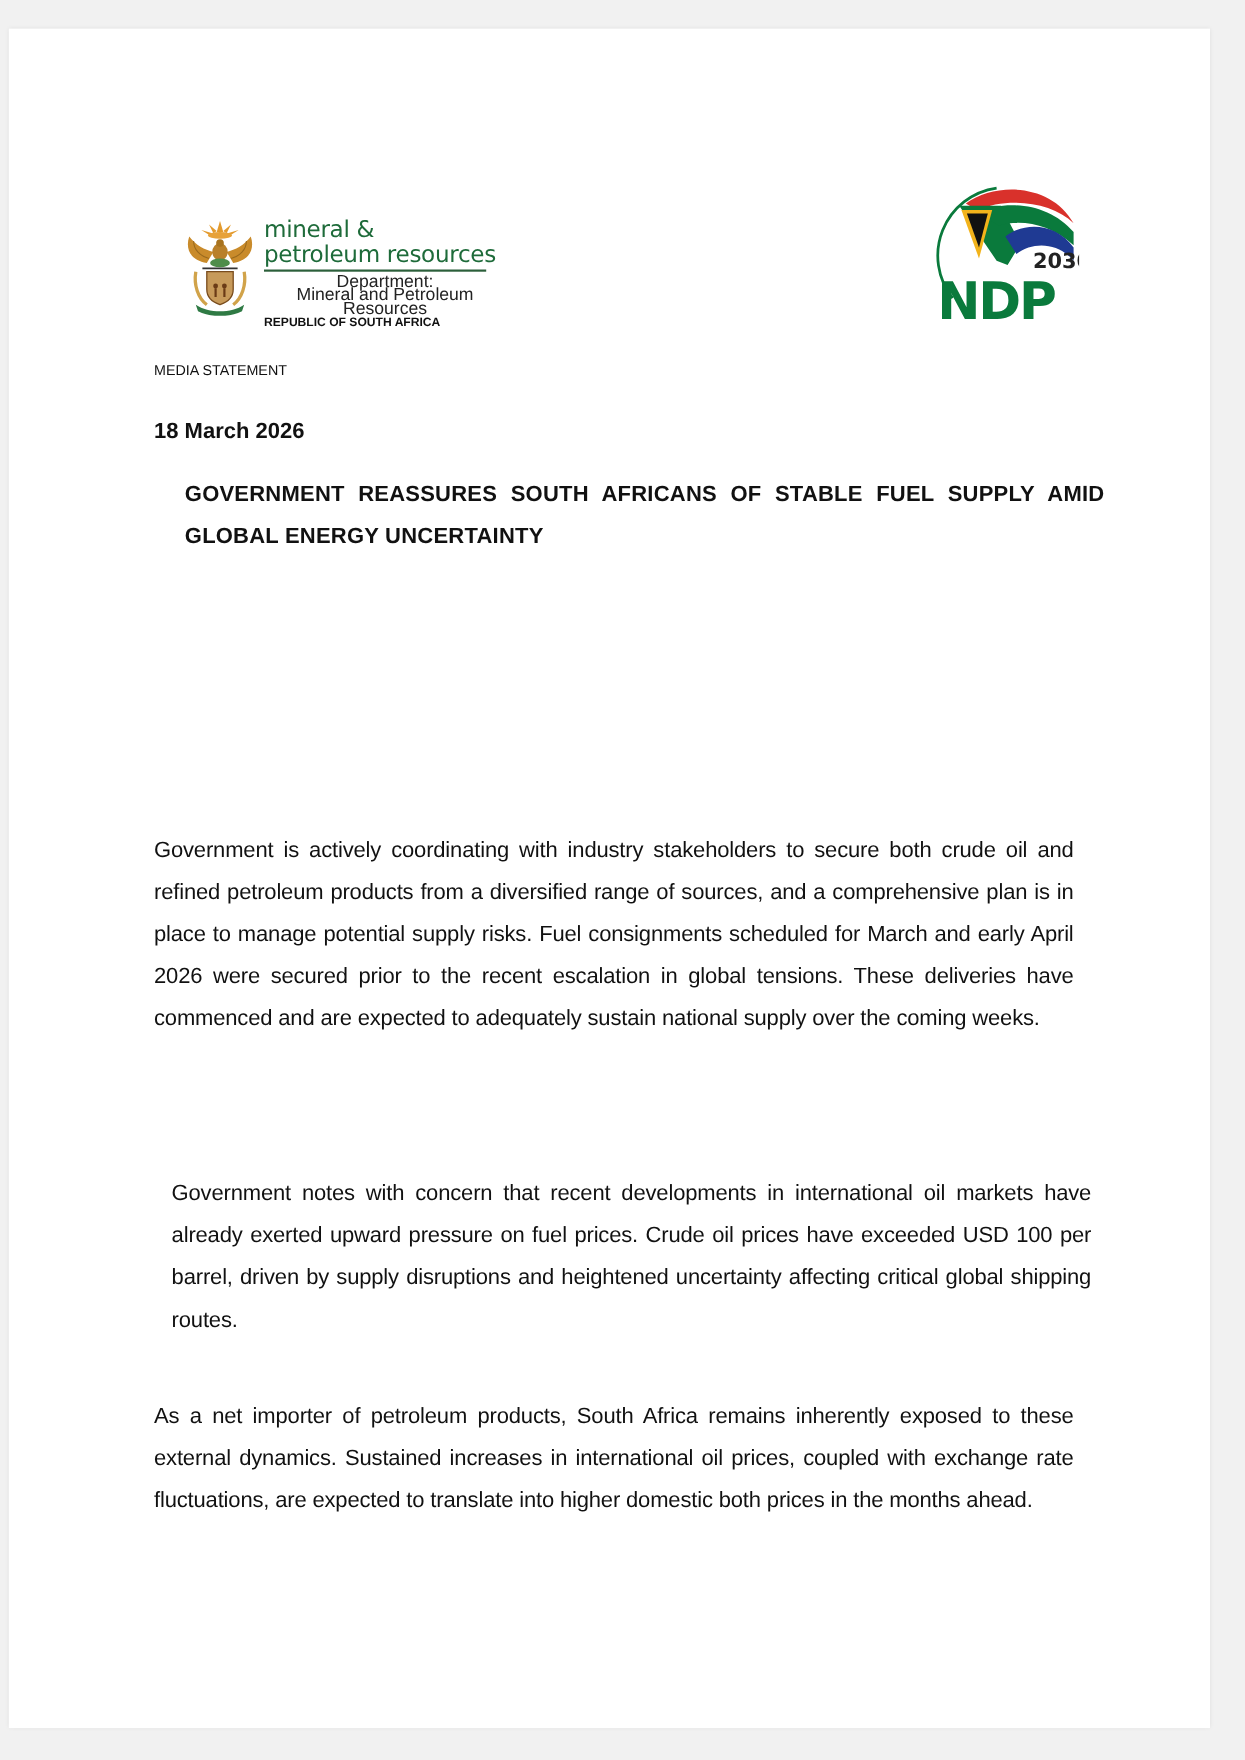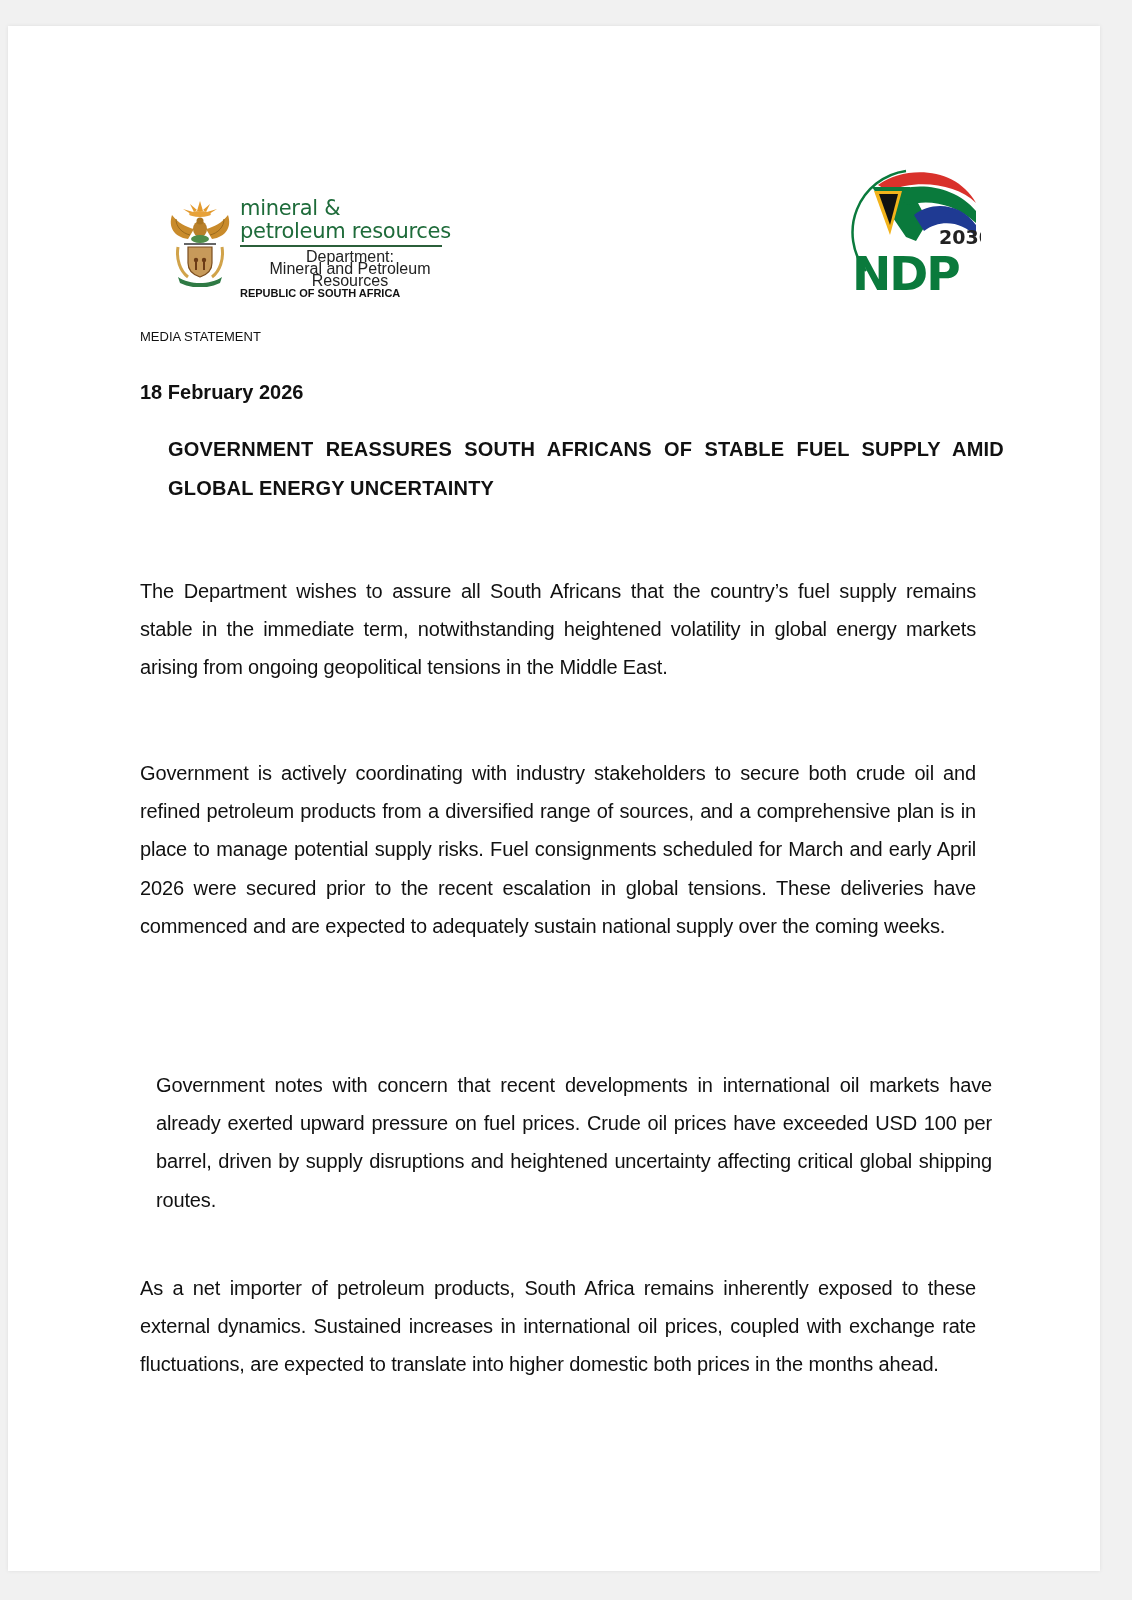--- a/index.html
+++ b/index.html
@@ -112,20 +112,19 @@
     <polygon points="43,31 62,31 54,62" fill="#111111"></polygon>
 
     <path d="M78,52 C96,38 124,40 140,62 L140,74 C126,58 104,56 88,68 Z" fill="#1f3a93"></path>
 
     <text x="103" y="81" font-family="DejaVu Sans, sans-serif" font-weight="bold" font-size="19" fill="#222">2030</text>
 
     <text x="16" y="127" font-family="DejaVu Sans, sans-serif" font-weight="bold" font-size="47" fill="#0a7a3c" letter-spacing="-2">NDP</text>
   </svg>
 
   <div class="doc label-media">MEDIA STATEMENT</div>
-  <div class="doc label-date">18 February 2026</div>
+  <div class="doc label-date">18 March 2026</div>
   <div class="doc headline">GOVERNMENT REASSURES SOUTH AFRICANS OF STABLE FUEL SUPPLY AMID GLOBAL ENERGY UNCERTAINTY</div>
 
-  <p class="doc para p1" style="margin:0">The Department wishes to assure all South Africans that the country’s fuel supply remains stable in the immediate term, notwithstanding heightened volatility in global energy markets arising from ongoing geopolitical tensions in the Middle East.</p>
   <p class="doc para p2" style="margin:0">Government is actively coordinating with industry stakeholders to secure both crude oil and refined petroleum products from a diversified range of sources, and a comprehensive plan is in place to manage potential supply risks. Fuel consignments scheduled for March and early April 2026 were secured prior to the recent escalation in global tensions. These deliveries have commenced and are expected to adequately sustain national supply over the coming weeks.</p>
   <p class="doc para p3" style="margin:16px">Government notes with concern that recent developments in international oil markets have already exerted upward pressure on fuel prices. Crude oil prices have exceeded USD 100 per barrel, driven by supply disruptions and heightened uncertainty affecting critical global shipping routes.</p>
   <p class="doc para p4" style="margin:0">As a net importer of petroleum products, South Africa remains inherently exposed to these external dynamics. Sustained increases in international oil prices, coupled with exchange rate fluctuations, are expected to translate into higher domestic both prices in the months ahead.</p>
 </div>
 
 </body></html>

